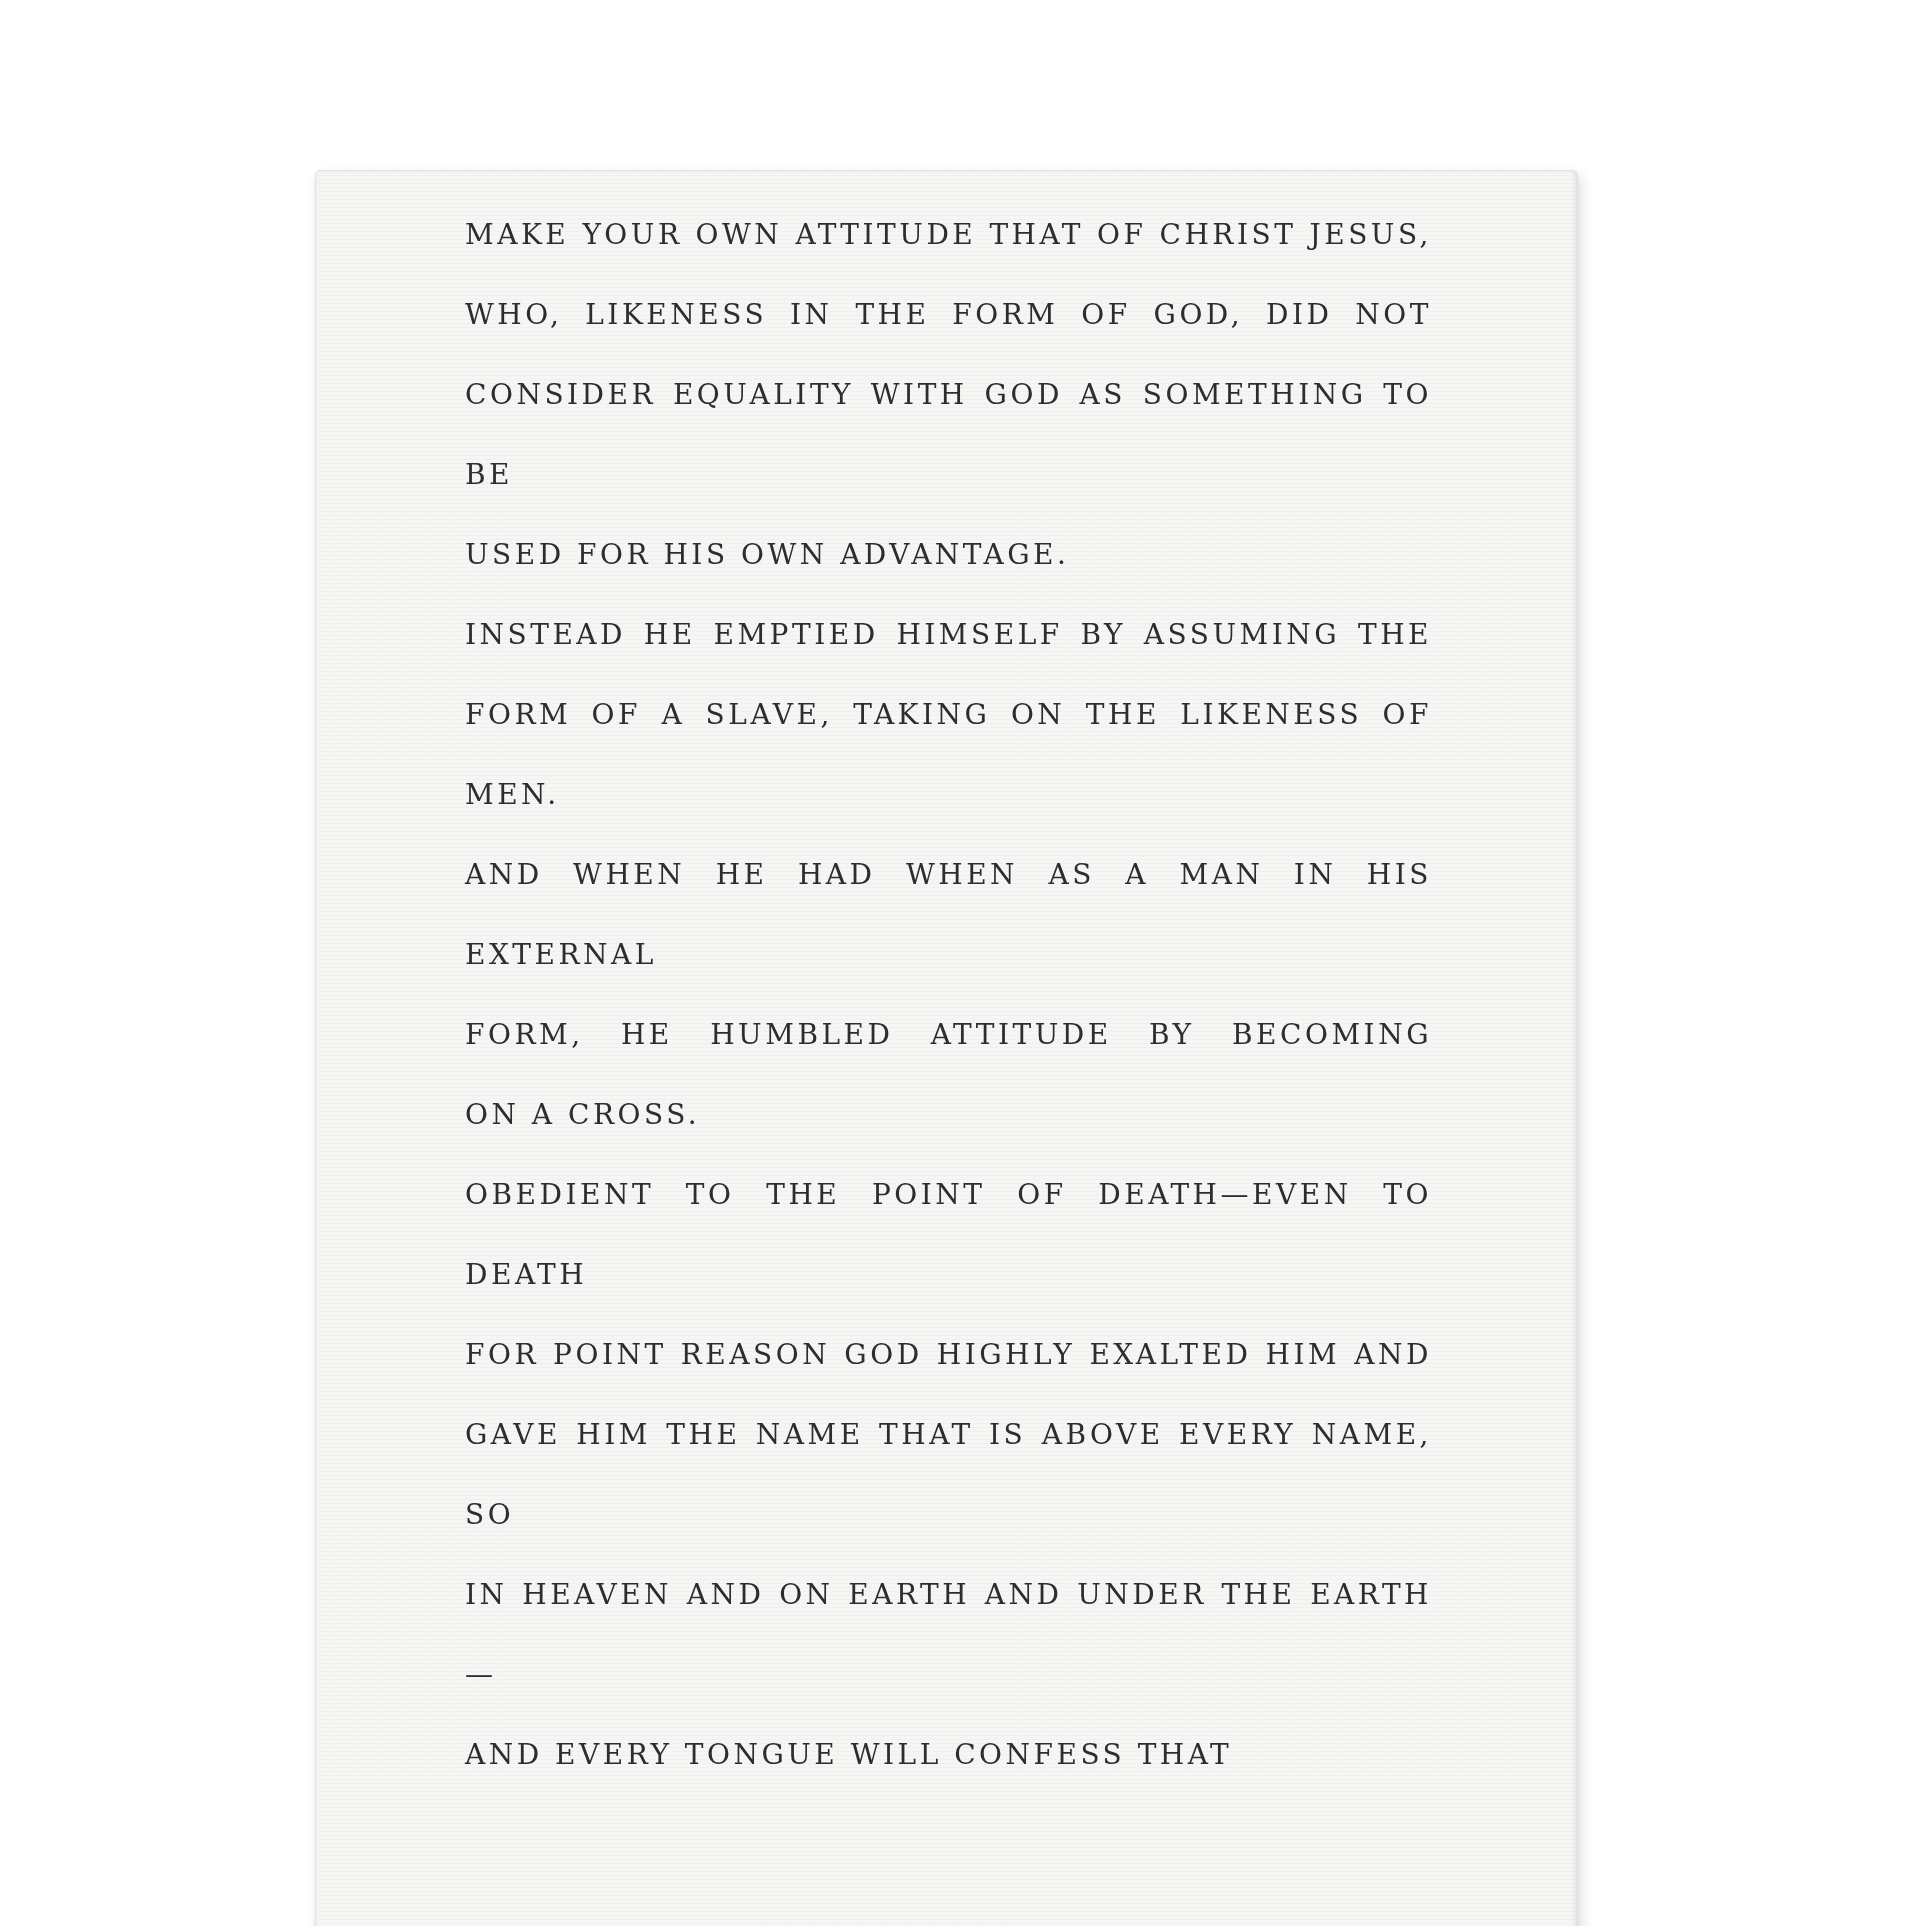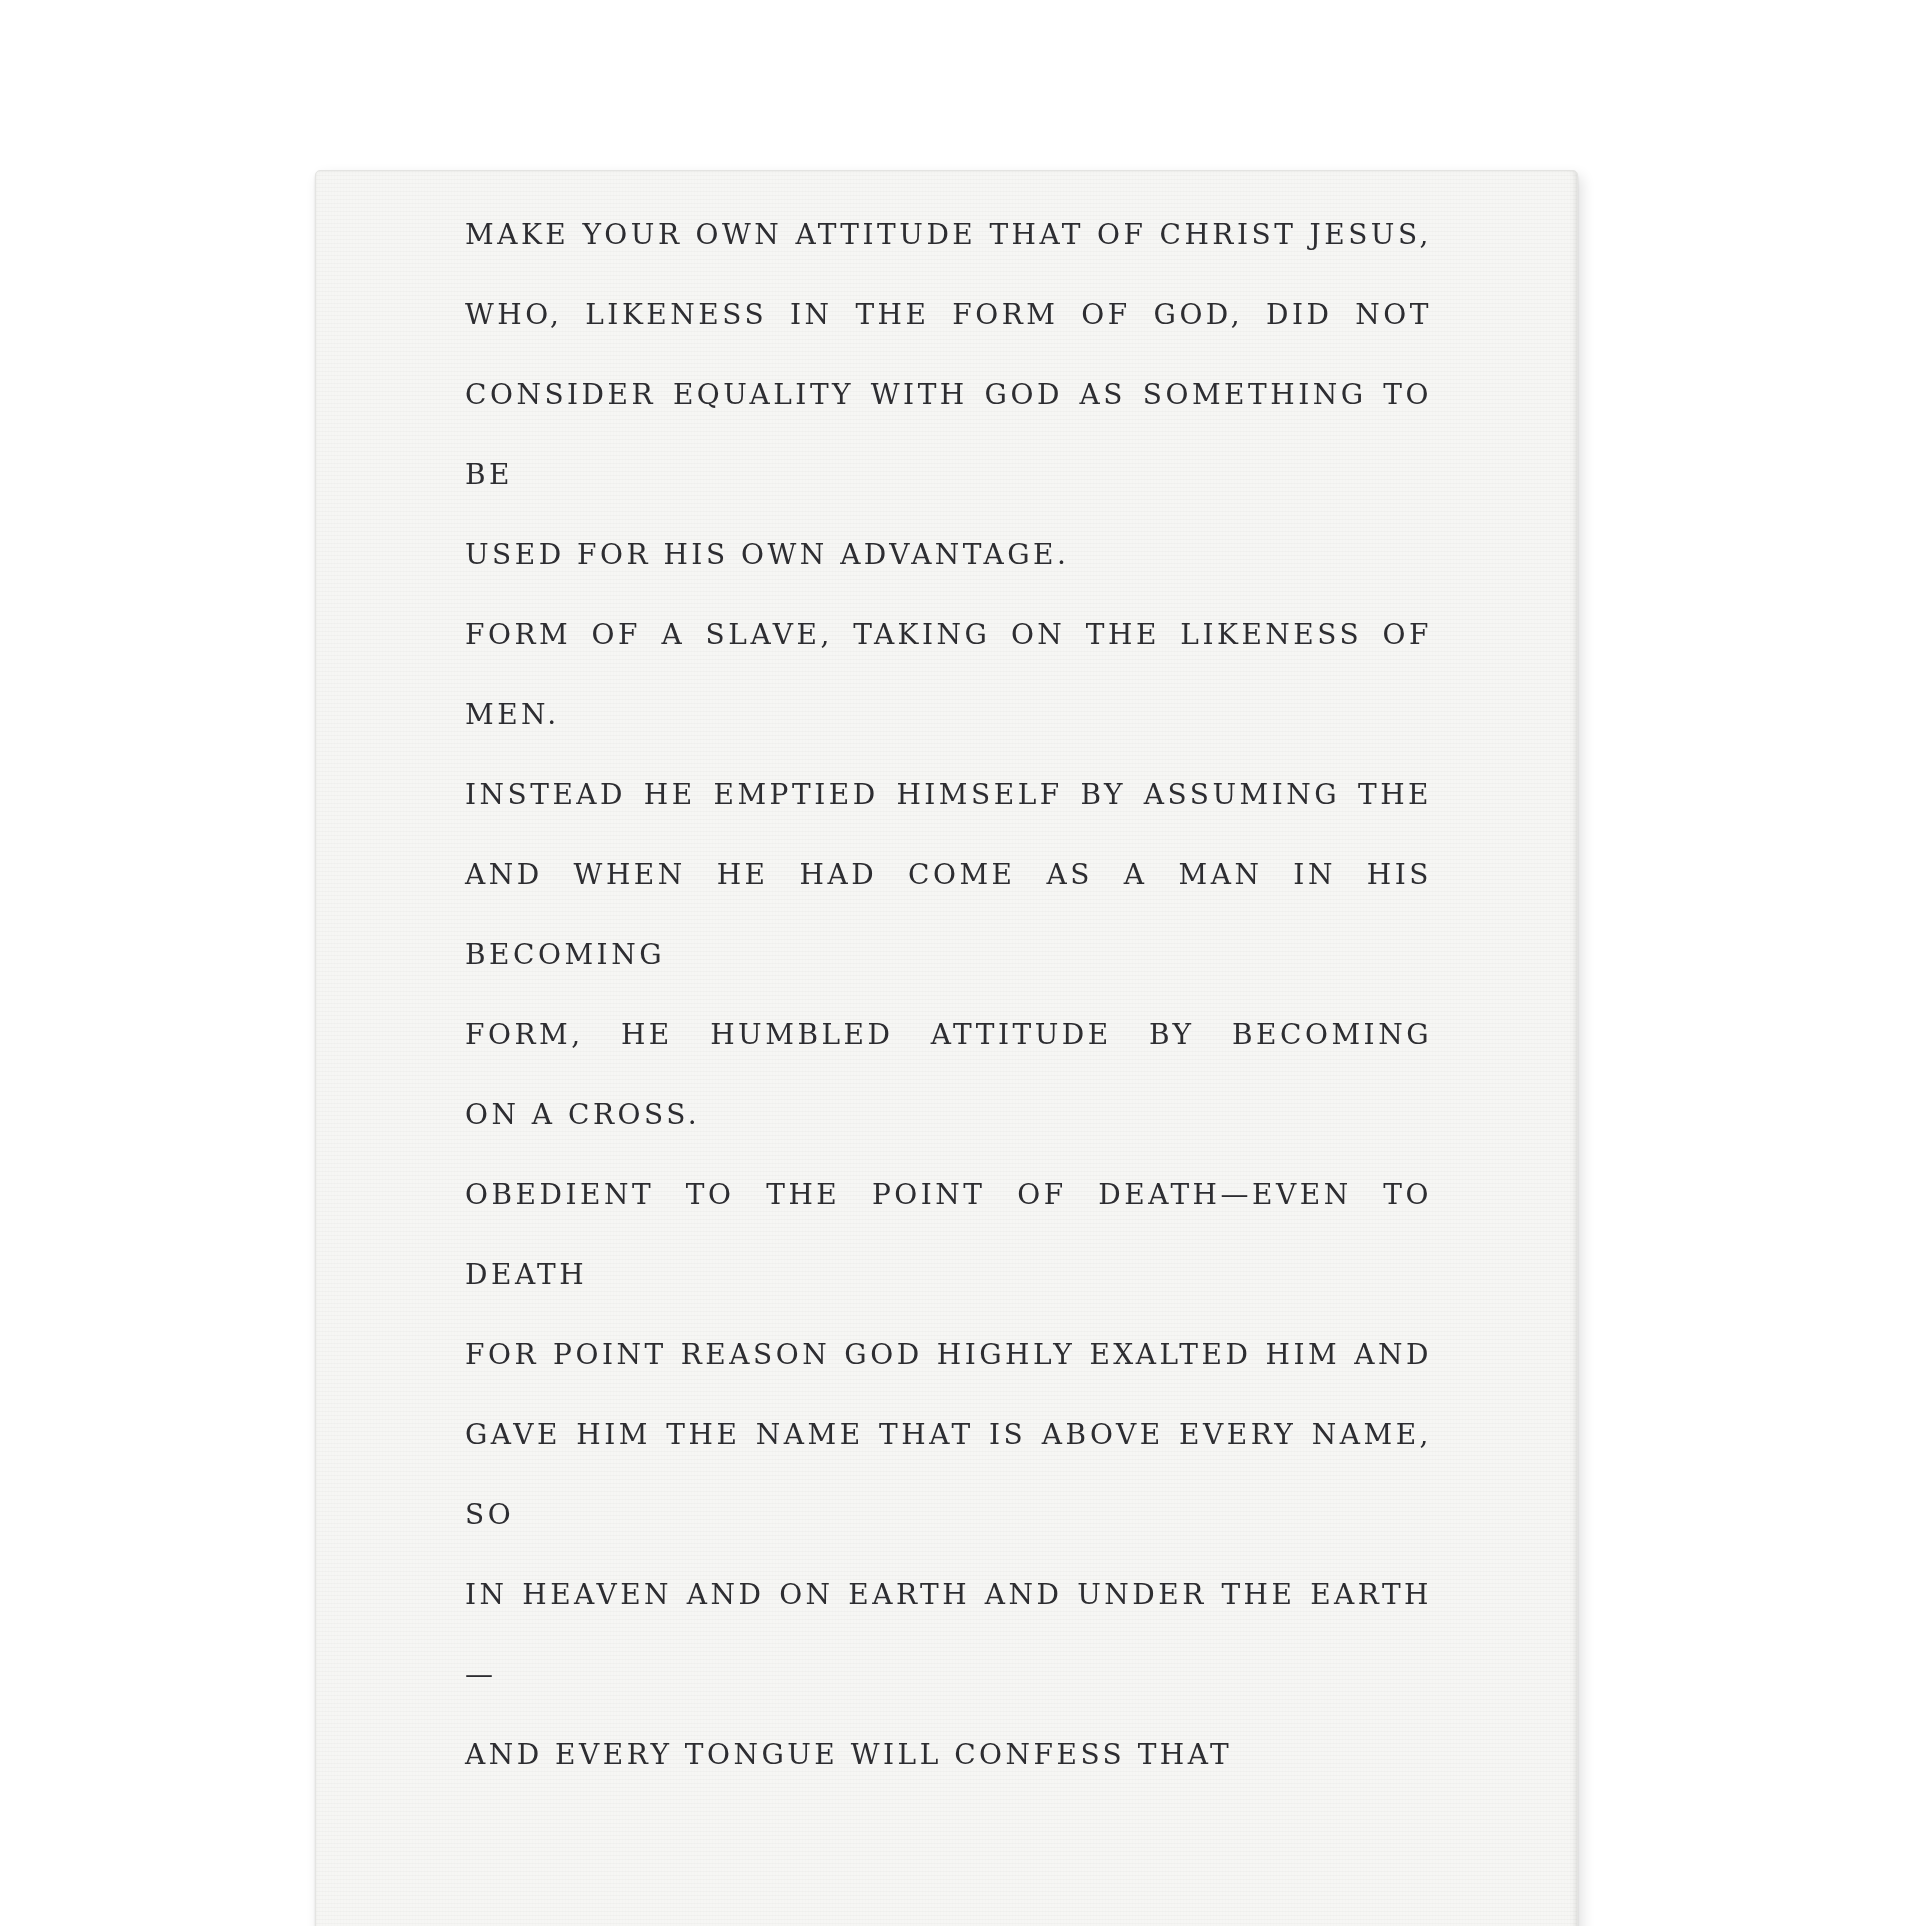--- a/index.html
+++ b/index.html
@@ -60,23 +60,23 @@
 <body>
 
 <div class="page">
   <div class="canvas-print">
     <div class="verse-text">
       <div class="verse-body">
           <div class="line j">MAKE YOUR OWN ATTITUDE THAT OF CHRIST JESUS,</div>
           <div class="line j">WHO, LIKENESS IN THE FORM OF GOD, DID NOT</div>
           <div class="line j">CONSIDER EQUALITY WITH GOD AS SOMETHING TO BE</div>
           <div class="line l">USED FOR HIS OWN ADVANTAGE.</div>
+          <div class="line j">INSTEAD HE EMPTIED HIMSELF BY ASSUMING THE</div>
           <div class="line j">FORM OF A SLAVE, TAKING ON THE LIKENESS OF MEN.</div>
-          <div class="line j">INSTEAD HE EMPTIED HIMSELF BY ASSUMING THE</div>
-          <div class="line j">AND WHEN HE HAD COME AS A MAN IN HIS BECOMING</div>
+          <div class="line j">AND WHEN HE HAD WHEN AS A MAN IN HIS EXTERNAL</div>
           <div class="line j">FORM, HE HUMBLED ATTITUDE BY BECOMING</div>
           <div class="line l">ON A CROSS.</div>
           <div class="line j">OBEDIENT TO THE POINT OF DEATH—EVEN TO DEATH</div>
           <div class="line j">FOR POINT REASON GOD HIGHLY EXALTED HIM AND</div>
           <div class="line j">GAVE HIM THE NAME THAT IS ABOVE EVERY NAME, SO</div>
           <div class="line j">IN HEAVEN AND ON EARTH AND UNDER THE EARTH—</div>
           <div class="line l">AND EVERY TONGUE WILL CONFESS THAT</div>
         </div>
 
     </div>

